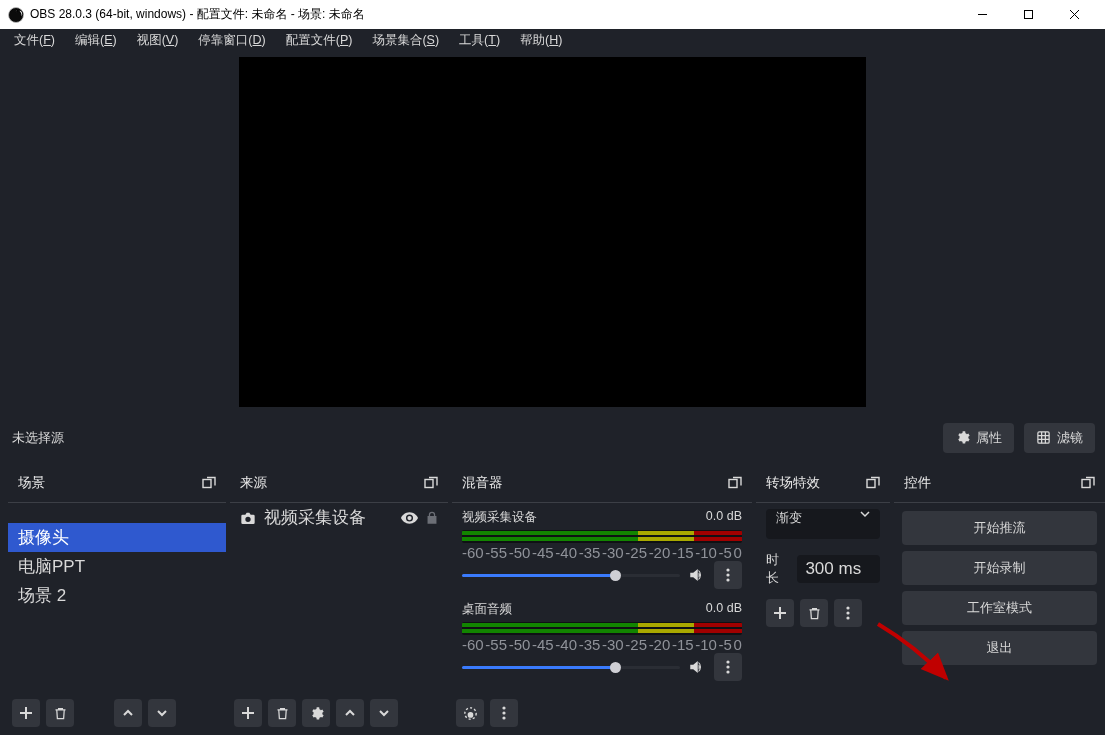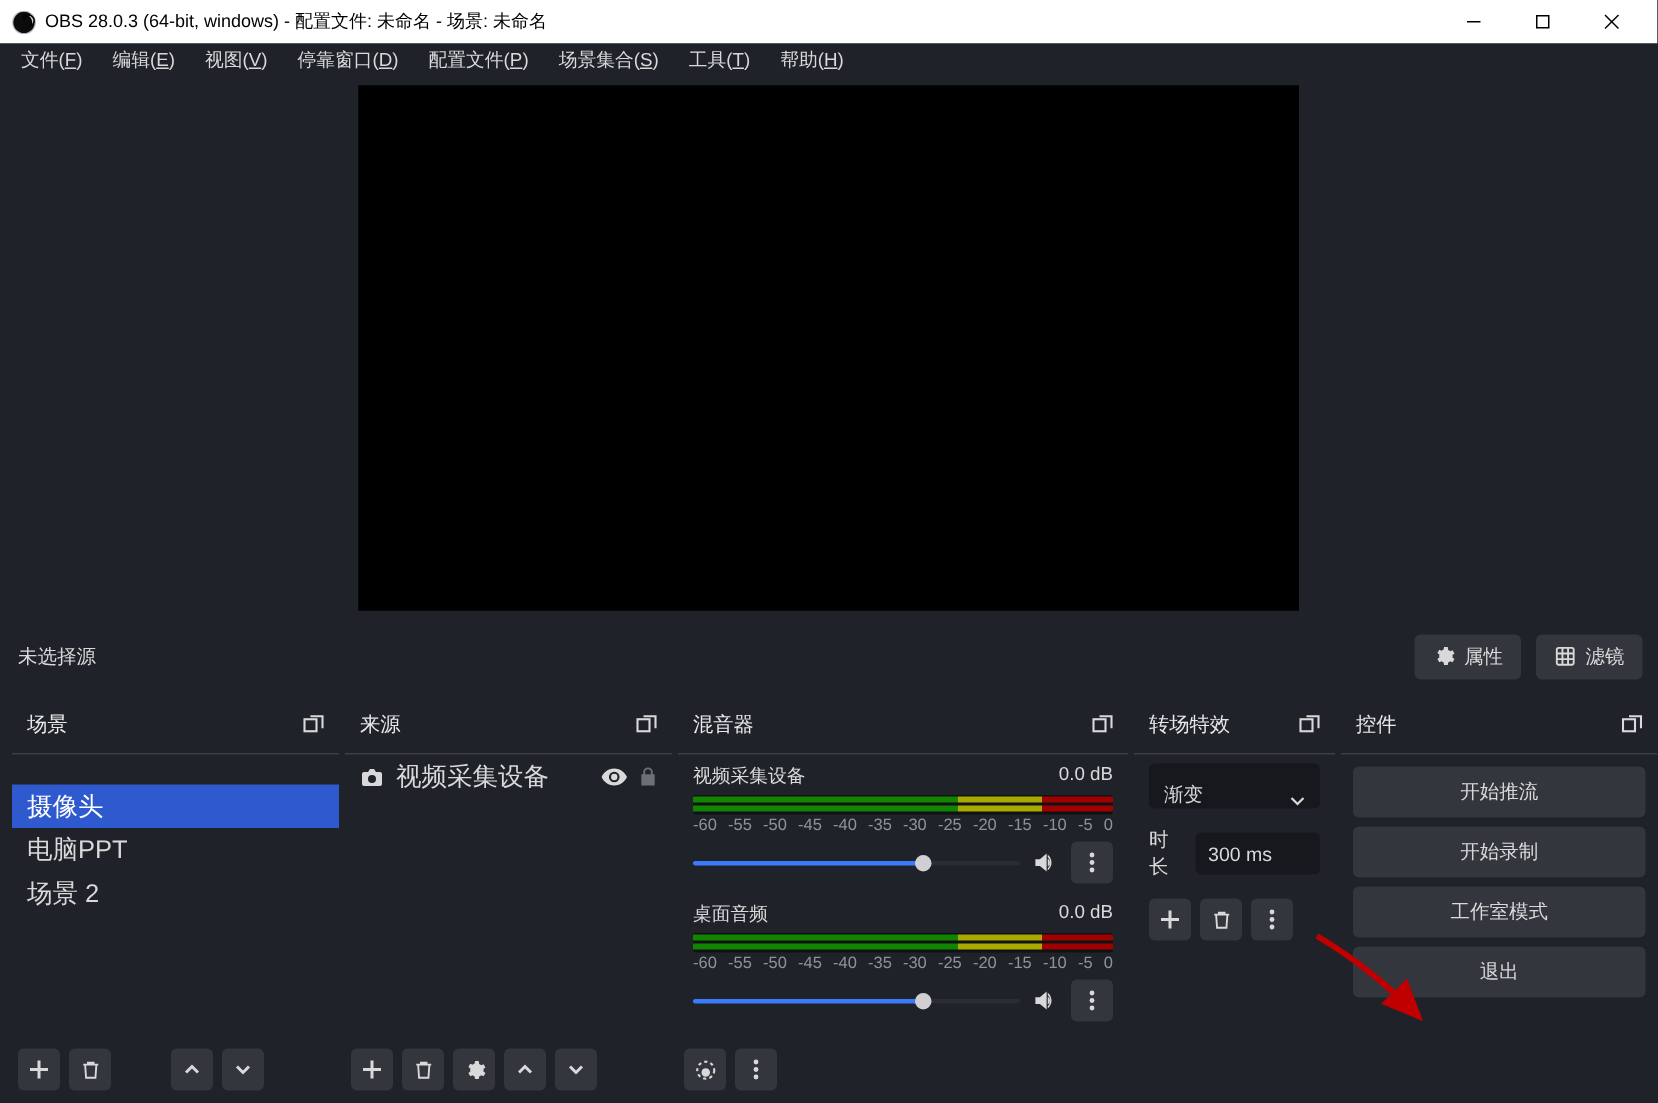--- a/index.html
+++ b/index.html
@@ -40,31 +40,31 @@
 .listitem { height:29px; display:flex; align-items:center; padding:0 10px; color:#d9d9d9; font-size:17px; gap:8px; }
 .listitem.sel { background:#2f59cf; color:#fff; }
 
 
 .mixer-ch { padding:6px 10px 2px; color:#d9d9d9; font-size:12.5px; }
 .mixer-ch .row1 { display:flex; }
 .mixer-ch .db { margin-left:auto; }
 .meter { height:13px; margin-top:4px; position:relative; background:#0f1114; border-radius:2px; overflow:hidden; }
 .meter .bar { position:absolute; height:4px; top:1px; left:0; background:linear-gradient(to right,#128500 0%,#128500 63%,#a9a900 63%,#a9a900 83%,#a00000 83%,#a00000 100%); width:100%; }
 .meter .bar2 { top:7px; }
-.ticks { height:11px; display:flex; justify-content:space-between; color:#8f9299; font-size:11px; margin-top:1px; }
+.ticks { height:11px; display:flex; justify-content:space-between; color:#8f9299; font-size:15px; margin-top:1px; }
 .slider-row { display:flex; align-items:center; gap:8px; padding:4px 10px 6px; }
 .slider { flex:1; height:14px; position:relative; }
 .slider .track { position:absolute; top:6px; left:0; right:0; height:3px; background:#2a2d34; border-radius:2px; }
 .slider .fill { position:absolute; top:6px; left:0; height:3px; background:#3a7bfd; border-radius:2px; width:70%; }
 .slider .thumb { position:absolute; top:2px; width:11px; height:11px; background:#cfcfd4; border-radius:50%; left:70%; margin-left:-5px; }
 
 
 .field-row { display:flex; align-items:center; gap:8px; padding:6px 10px; color:#d9d9d9; font-size:13px; }
-.selectbox { flex:1; height:30px; background:#16181d; border-radius:4px; display:flex; align-items:flex-end; justify-content:space-between; padding:0 10px; color:#d9d9d9; font-size:13px; }
-.inputbox { width:90px; height:28px; background:#16181d; border-radius:4px; display:flex; align-items:center; padding:0 8px; color:#d9d9d9; font-size:13px; }
+.selectbox { flex:1; height:30px; background:#16181d; border-radius:4px; display:flex; align-items:flex-start; justify-content:space-between; padding:0 10px; color:#d9d9d9; font-size:13px; }
+.inputbox { width:90px; height:28px; background:#16181d; border-radius:4px; display:flex; align-items:center; padding:0 8px; color:#d9d9d9; font-size:17px; }
 
 
 .ctrl-btn { height:34px; margin:3px 0 3px; background:#33363d; border-radius:4px; display:flex; align-items:center; justify-content:center; color:#d9d9d9; font-size:13px; }
 .ctrl-row { display:flex; gap:6px; align-items:center; }
 .ctrl-row .ctrl-btn { flex:1; }
 .gearbtn { width:34px; height:34px; background:#33363d; border-radius:4px; display:flex; align-items:center; justify-content:center; }
 .red-box { box-shadow:inset 0 0 0 3px #c00000; }
 
 
 .panel.scenes { width:218px;gap:20px; }

